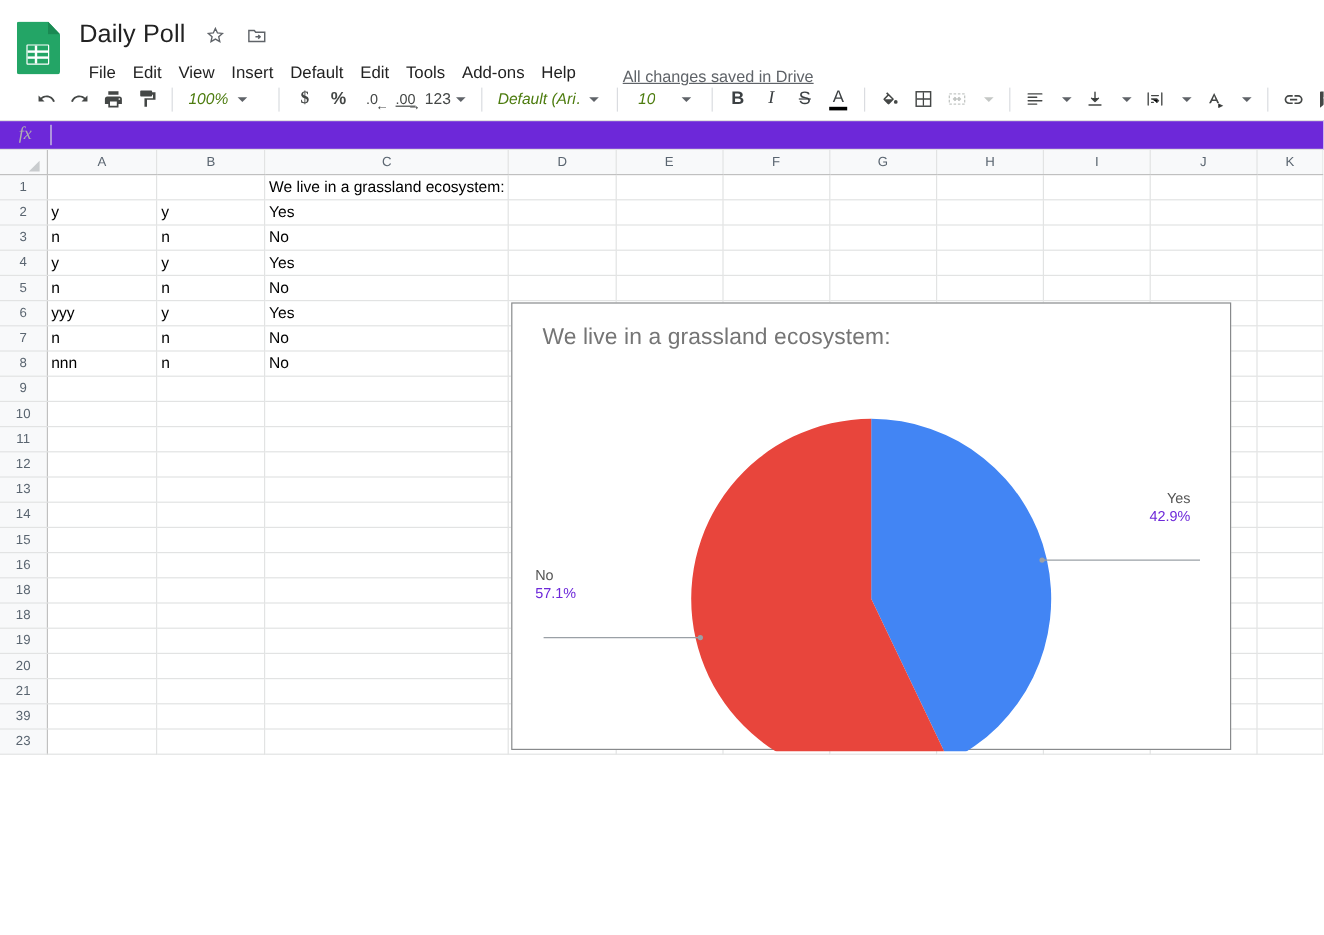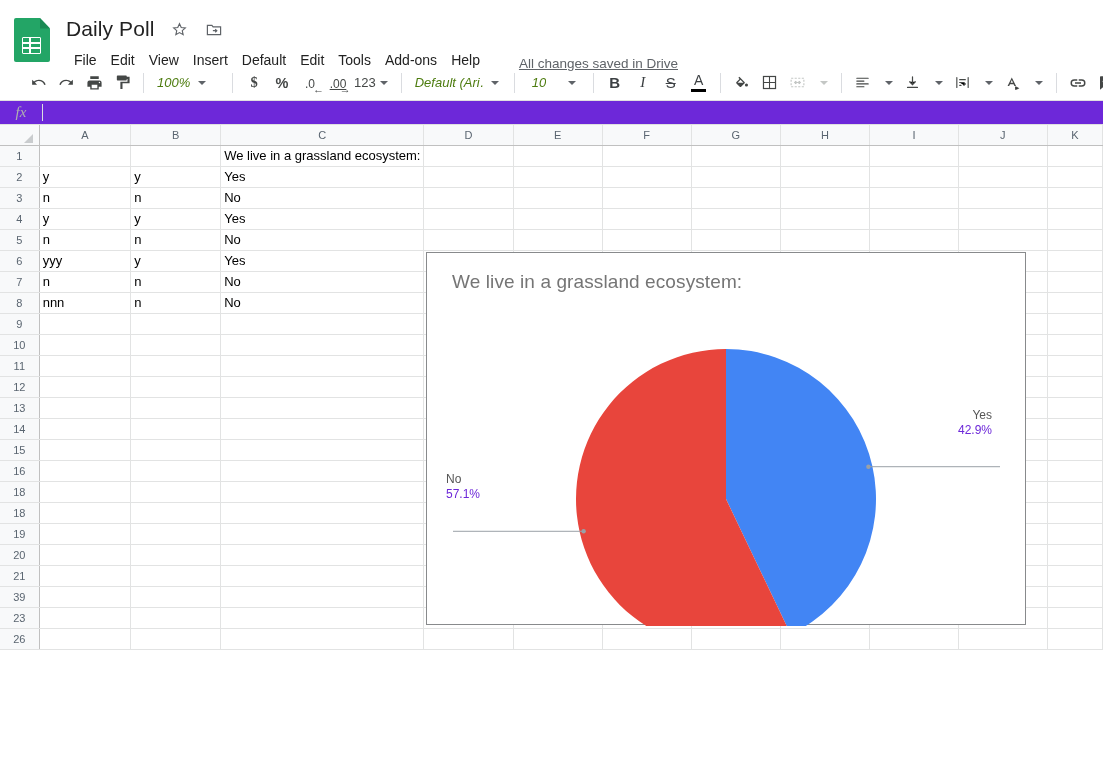--- a/index.html
+++ b/index.html
@@ -802,34 +802,20 @@
           <td class="cell"></td>
           <td class="cell"></td>
           <td class="cell"></td>
           <td class="cell"></td>
           <td class="cell"></td>
           <td class="cell"></td>
           <td class="cell"></td>
           <td class="cell"></td>
           <td class="cell"></td>
         </tr>
-        <tr>
-          <td class="rowhdr">26</td>
-          <td class="cell"></td>
-          <td class="cell"></td>
-          <td class="cell"></td>
-          <td class="cell"></td>
-          <td class="cell"></td>
-          <td class="cell"></td>
-          <td class="cell"></td>
-          <td class="cell"></td>
-          <td class="cell"></td>
-          <td class="cell"></td>
-          <td class="cell"></td>
-        </tr>
       </tbody>
   </table>
 
   <div class="chart-card">
     <div class="chart-title">We live in a grassland ecosystem:</div>
 
     <svg class="pie-svg" width="600" height="373" viewBox="0 0 600 373">
       <g id="pie-slices">
           <path d="M 299 246 L 299 96 A 150 150 0 0 1 363.71840685214386 381.32009390523046 Z" fill="#4285f4"></path>
           <path d="M 299 246 L 363.71840685214386 381.32009390523046 A 150 150 0 1 1 299 96 Z" fill="#e8453c"></path>

